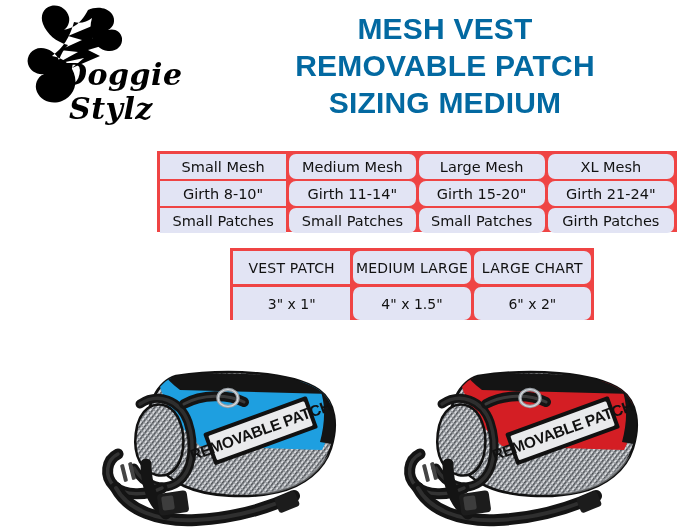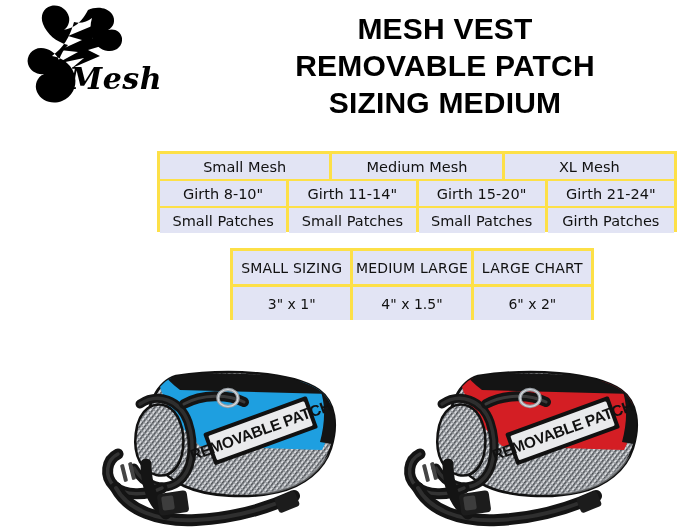--- a/index.html
+++ b/index.html
@@ -57,31 +57,31 @@
     left: 215px;
     top: 10px;
     width: 460px;
     text-align: center;
   }
   .title-line {
     font-family: "Liberation Sans", sans-serif;
     font-weight: bold;
     font-size: 30px;
     line-height: 37px;
-    color: #000000;
+    color: #0369a1;
     letter-spacing: 0.2px;
     white-space: nowrap;
   }
 
   
   .sz-table {
     position: absolute;
     border-collapse: separate;
     border-spacing: 0;
-    background: #fde047;
+    background: #ef4444;
     box-sizing: border-box;
   }
   #mesh-table {
     left: 157px;
     top: 151px;
     width: 520px;
     height: 81px;
     padding: 3px;
   }
   #patch-table {
@@ -107,21 +107,21 @@
     display: flex;
     align-items: center;
     justify-content: center;
     font-family: "DejaVu Sans", "Liberation Sans", sans-serif;
     font-size: 14.5px;
     font-weight: 400;
     white-space: nowrap;
     box-sizing: border-box;
     overflow: hidden;
   }
-  .sz-cell + .sz-cell { margin-left: 3px; }
+  .sz-cell + .sz-cell { margin-left: 3px; border-radius: 7px; }
   #patch-table .sz-cell { font-size: 14px; }
   #patch-table .head .sz-cell { letter-spacing: 0.2px; }
 
   
   .harness {
     position: absolute;
     width: 265px;
     height: 160px;
   }
   #harness-blue { left: 88px; top: 368px; }
@@ -140,53 +140,55 @@
                  C83,18 76,20 70,18 C66,33 59,44 48,52 C60,54 69,62 71,73
                  C73,83 68,93 58,97 C48,101 37,97 33,88 C30,81 33,73 40,70
                  C33,71 26,67 24,60 C22,52 28,44 37,44 C45,44 52,49 55,56
                  C57,50 60,45 64,41 C52,38 43,30 39,20 C36,12 39,4 47,2
                  C55,0 63,5 65,13 C66,18 64,23 60,26 C67,24 76,22 84,6 Z"></path>
         <path d="M88,22 L64,32 L78,36 L56,46 L74,48 L52,60 L80,54 L68,64 L96,52
                  L84,46 L104,40 L88,34 L106,28 Z"></path>
       </g>
     </svg>
     <div id="logo-wordmark">
-      <div class="logo-word" id="logo-word-2">Mesh</div>
+      <div class="logo-word" id="logo-word-1">Doggie</div>
+      <div class="logo-word" id="logo-word-2">Stylz</div>
     </div>
   </div>
 
   <div id="title-block">
     <div class="title-line">MESH VEST</div>
     <div class="title-line">REMOVABLE PATCH</div>
     <div class="title-line">SIZING MEDIUM</div>
   </div>
 
   <div class="sz-table" id="mesh-table">
     <div class="sz-row head">
       <div class="sz-cell">Small Mesh</div>
       <div class="sz-cell">Medium Mesh</div>
+      <div class="sz-cell">Large Mesh</div>
       <div class="sz-cell">XL Mesh</div>
     </div>
     <div class="sz-row">
       <div class="sz-cell">Girth 8-10"</div>
       <div class="sz-cell">Girth 11-14"</div>
       <div class="sz-cell">Girth 15-20"</div>
       <div class="sz-cell">Girth 21-24"</div>
     </div>
     <div class="sz-row">
       <div class="sz-cell">Small Patches</div>
       <div class="sz-cell">Small Patches</div>
       <div class="sz-cell">Small Patches</div>
       <div class="sz-cell">Girth Patches</div>
     </div>
   </div>
 
   <div class="sz-table" id="patch-table">
     <div class="sz-row head">
-      <div class="sz-cell">SMALL SIZING</div>
+      <div class="sz-cell">VEST PATCH</div>
       <div class="sz-cell">MEDIUM LARGE</div>
       <div class="sz-cell">LARGE CHART</div>
     </div>
     <div class="sz-row">
       <div class="sz-cell">3" x 1"</div>
       <div class="sz-cell">4" x 1.5"</div>
       <div class="sz-cell">6" x 2"</div>
     </div>
   </div>
 

